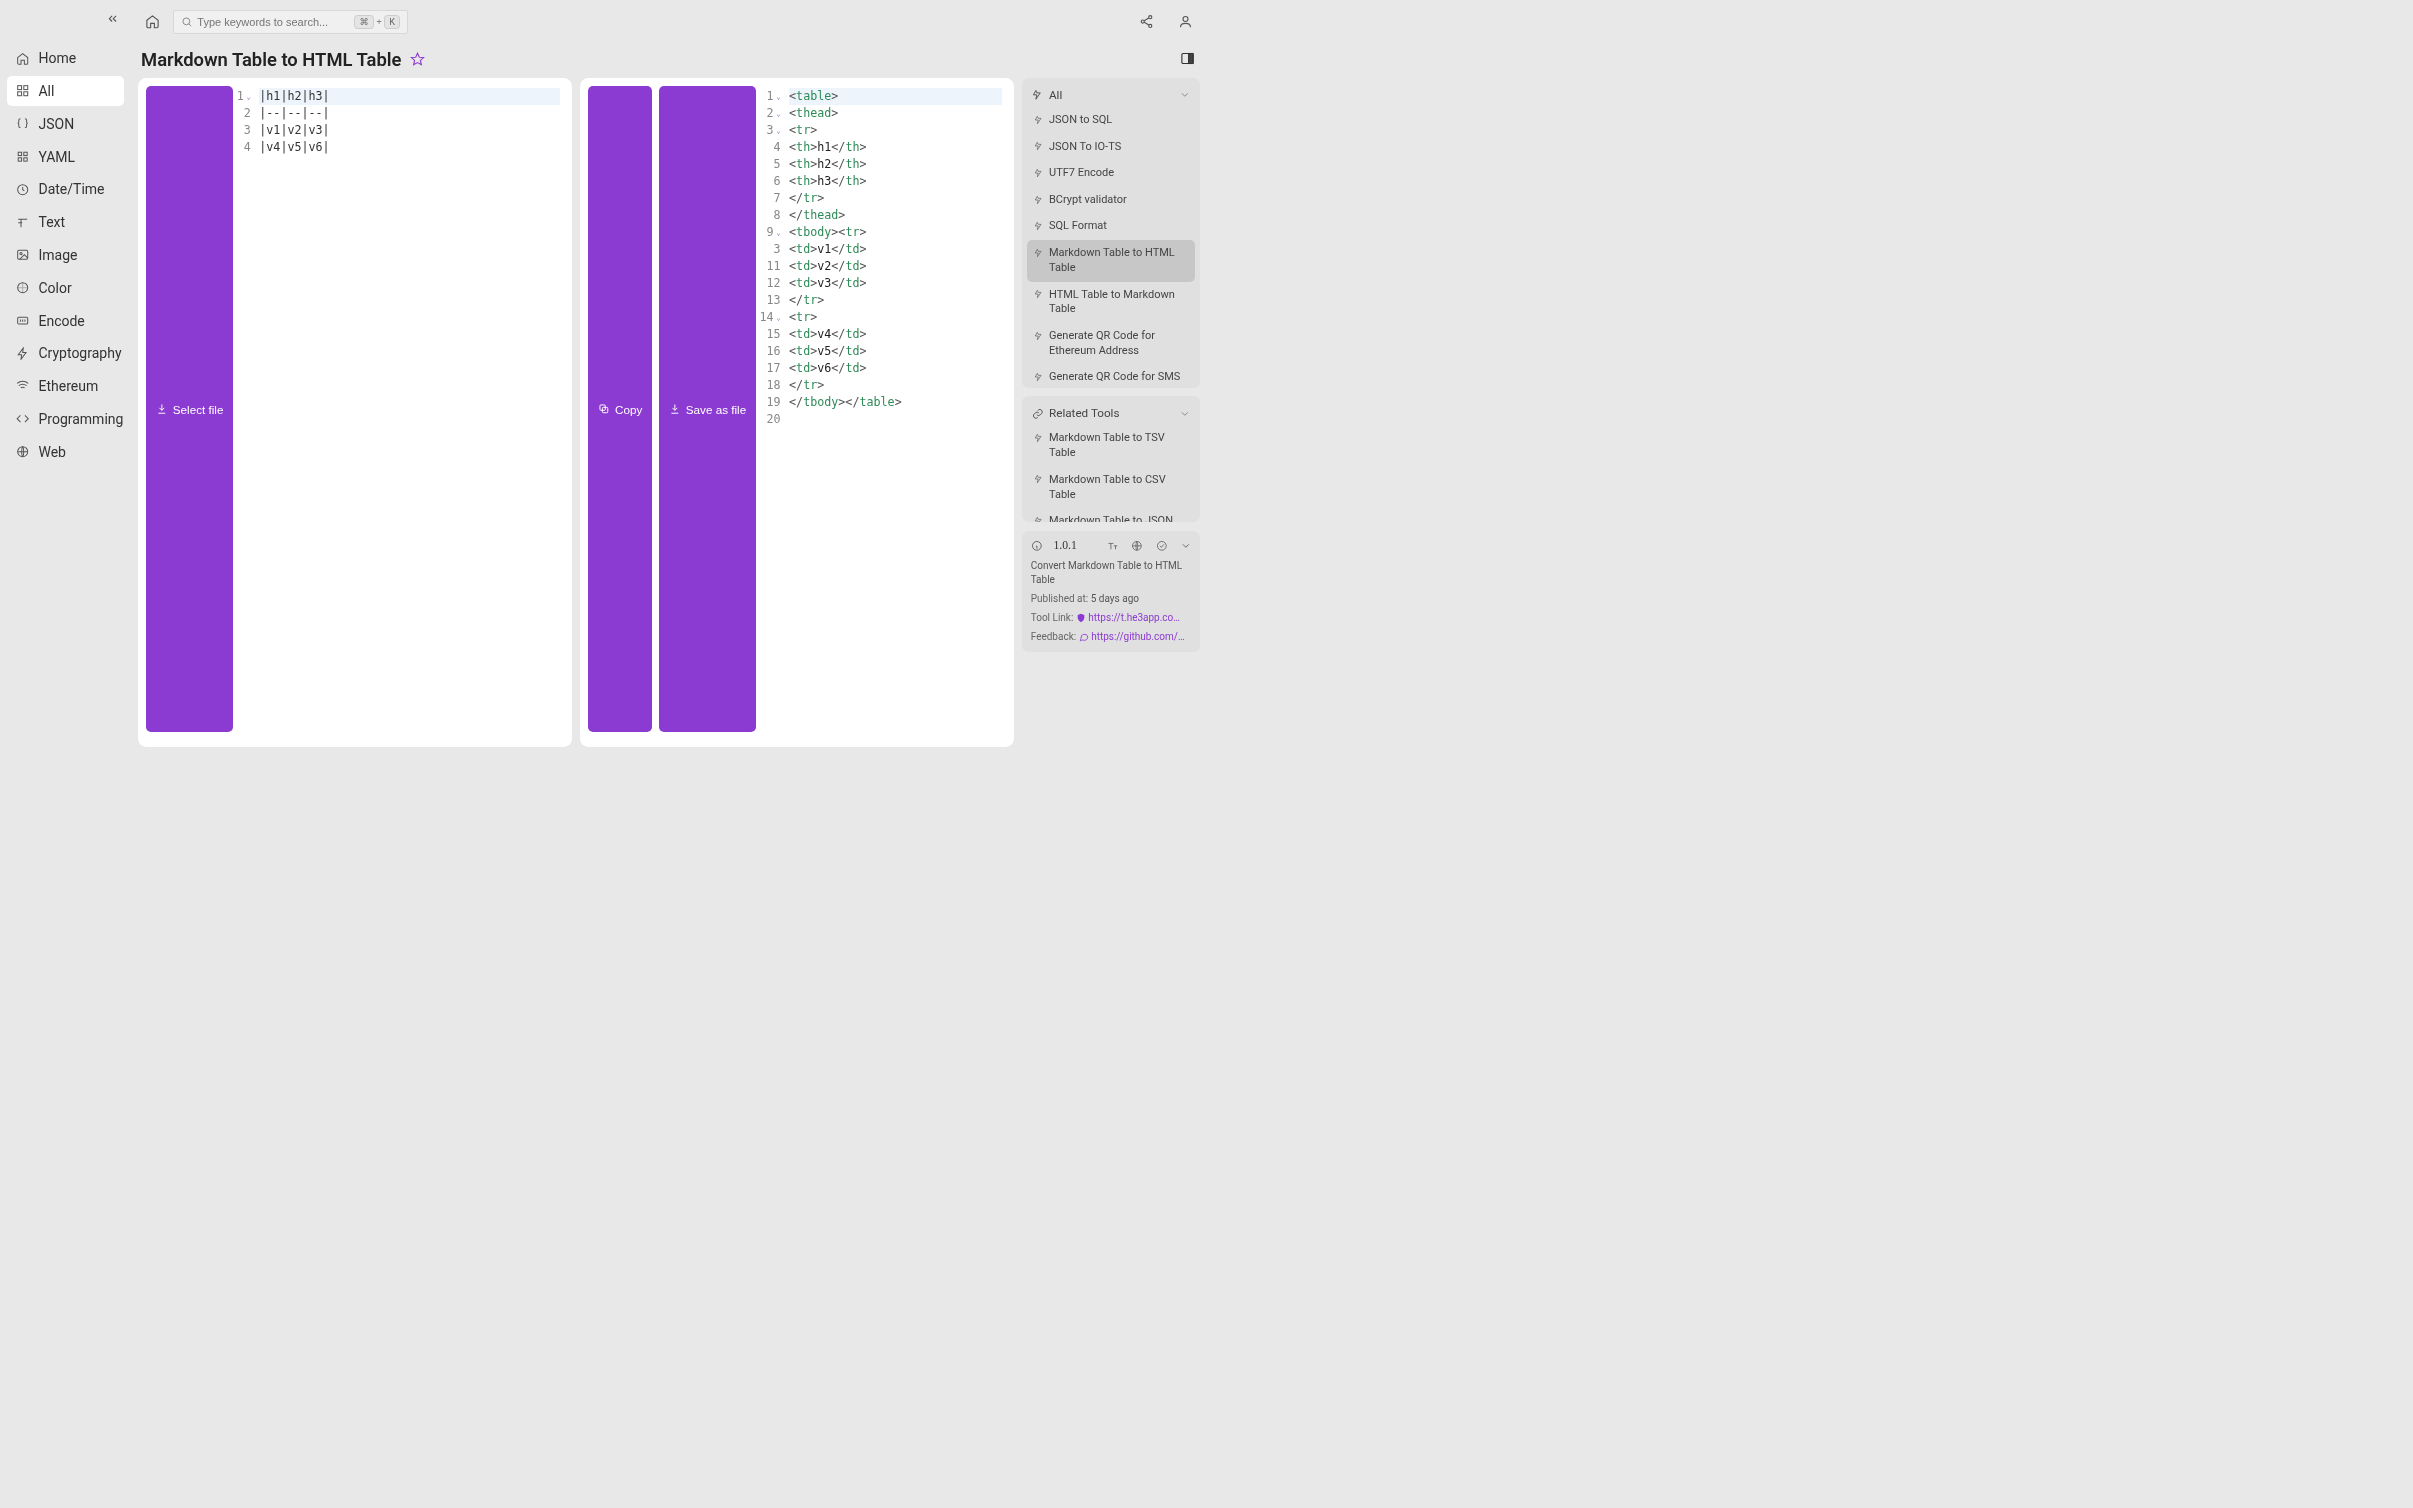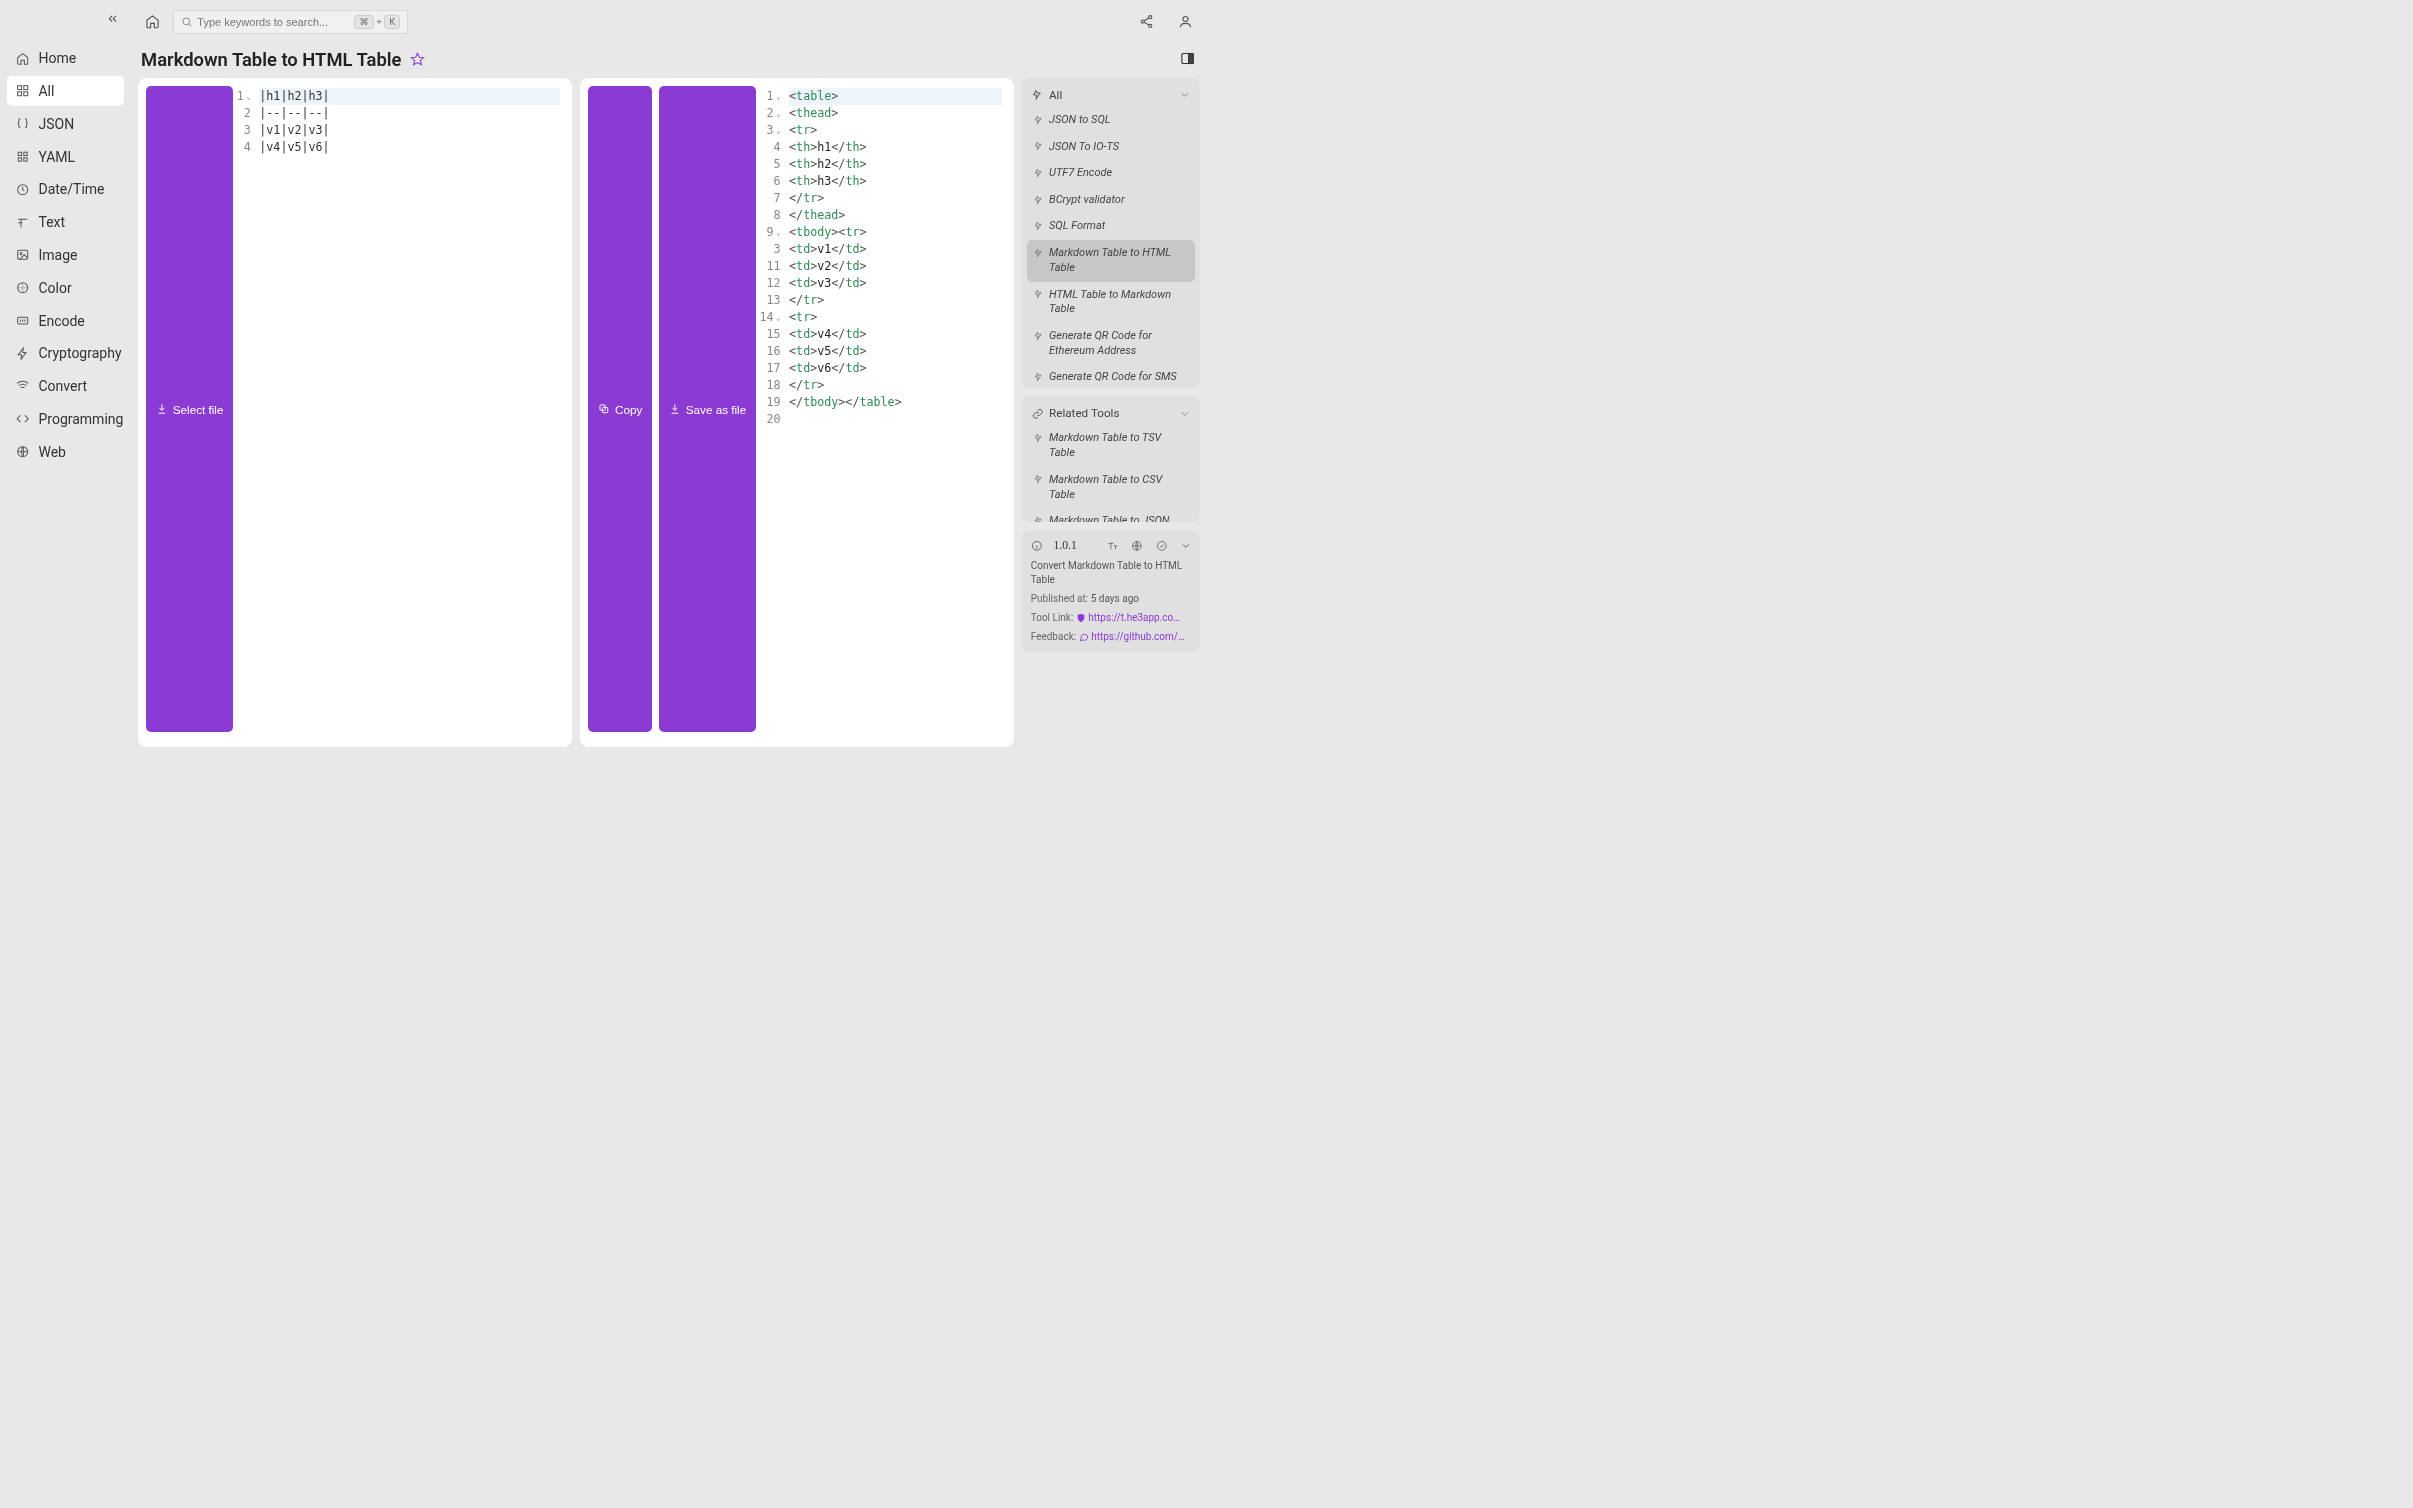--- a/index.html
+++ b/index.html
@@ -53,21 +53,21 @@
 
 .rightbar { width: 178px; display: flex; flex-direction: column; gap: 8.4px; flex-shrink: 0; }
 .card { background: #e0e0e0; border-radius: 6.7px; padding: 5px; }
 .card-header { display: flex; align-items: center; gap: 5px; padding: 5px 5px; color: #444; font-size: 11.7px; }
 .card-header .hicon { width: 11.7px; height: 11.7px; }
 .card-header .spacer { flex: 1; }
 .card-header .chev { color: #888; }
 .tool-item { display: flex; align-items: flex-start; gap: 5px; padding: 5.9px 6.7px; border-radius: 5px; cursor: pointer; color: #444; font-size: 11px; line-height: 1.35; }
 .tool-item.active { background: #c7c7c7; }
 .tool-item .ticon { width: 10px; height: 10px; flex-shrink: 0; margin-top: 1.7px; color: #666; }
-.tool-item .tlabel { flex: 1; font-style: italic; }
+.tool-item .tlabel { flex: 1; }
 .card.scroll { max-height: 310px; overflow-y: auto; }
 .card.scroll2 { max-height: 126px; overflow-y: auto; }
 .card.info { font-size: 10px; color: #555; padding: 8.4px; }
 .info-head { display: flex; align-items: center; gap: 11px; margin-bottom: 6.7px; font-family: Liberation Serif, serif; }
 .info-head .ver { font-size: 11.7px; color: #333; }
 .info-head .spacer { flex: 1; }
 .info-head .mini-ic { width: 11.7px; height: 11.7px; color: #666; margin-left: 1.7px; }
 .info-line { margin-top: 5px; line-height: 1.4; }
 .info-link { color: #8b3bd1; text-decoration: none; }
 .info-label { color: #666; }
@@ -179,21 +179,21 @@
           </svg>
         </span>
         <span class="label">Cryptography</span>
       </div>
       <div class="nav-item">
         <span class="icon">
           <svg width="13.4" height="13.4" viewBox="0 0 24 24" fill="none" stroke="currentColor" stroke-width="1.8">
             <path d="M2 8c6-5 14-5 20 0M5 12c4-3 10-3 14 0M8.5 16c2-1.5 5-1.5 7 0M12 20h.01"></path>
           </svg>
         </span>
-        <span class="label">Convert</span>
+        <span class="label">Ethereum</span>
       </div>
       <div class="nav-item">
         <span class="icon">
           <svg width="13.4" height="13.4" viewBox="0 0 24 24" fill="none" stroke="currentColor" stroke-width="1.8">
             <path d="M8 6l-6 6 6 6M16 6l6 6-6 6"></path>
           </svg>
         </span>
         <span class="label">Programming</span>
       </div>
       <div class="nav-item">

